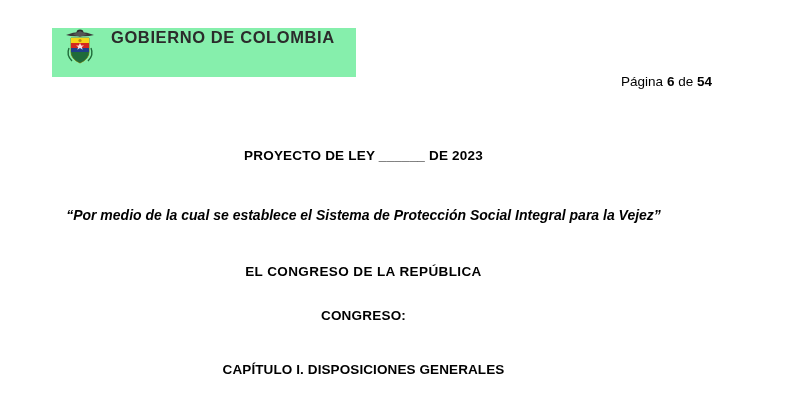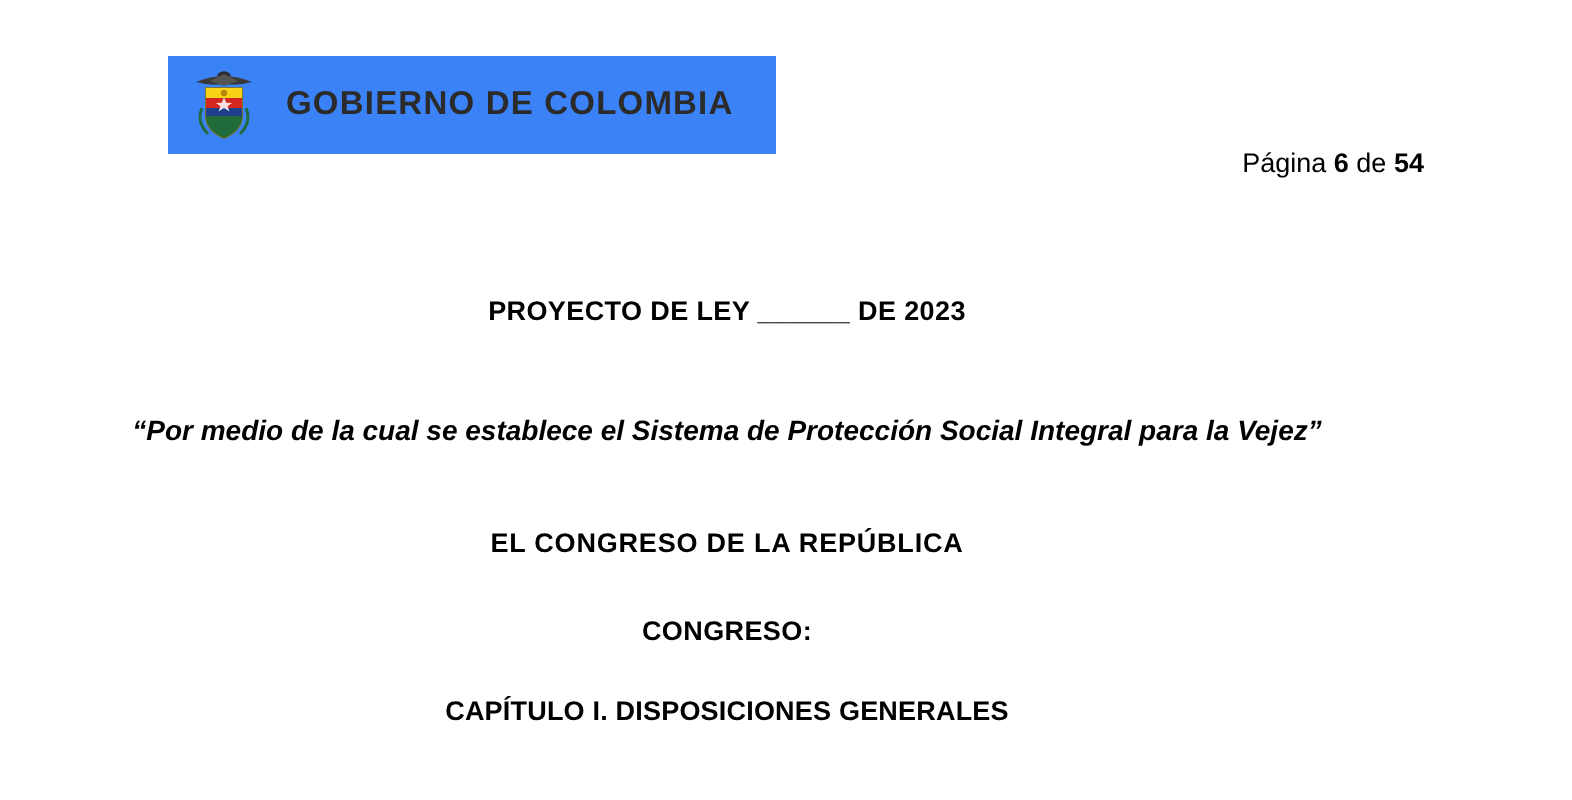--- a/index.html
+++ b/index.html
@@ -16,27 +16,27 @@
   }
   .page {
     position: relative;
     width: 786px;
     height: 400px;
   }
 
   
   .header-banner {
     position: absolute;
-    left: 84px;
+    left: 52px;
     top: 28px;
     width: 304px;
     height: 49px;
-    background: #3b82f6;
+    background: #86efac;
     display: flex;
-    align-items: center;
+    align-items: flex-start;
   }
   .crest {
     width: 34px;
     height: 38px;
     margin-left: 11px;
     margin-right: 14px;
     flex: 0 0 auto;
   }
   .gov-text {
     font-size: 16.5px;
@@ -64,21 +64,21 @@
     width: 727px;
     text-align: center;
     font-size: 13.5px;
     font-weight: bold;
     color: #000;
   }
   .line-title   { top: 148px; letter-spacing: 0.2px; }
   .line-quote   { top: 207px; font-style: italic; font-size: 14px; text-align: center; }
   .line-congress{ top: 264px; letter-spacing: 0.4px; text-align: center; }
   .line-decreta { top: 308px; letter-spacing: 0.2px; }
-  .line-chapter { top: 348px; letter-spacing: 0.1px; }
+  .line-chapter { top: 362px; letter-spacing: 0.1px; }
 </style>
 </head>
 <body>
 
 <div class="page">
 
   <div class="header-banner">
     <span class="crest">
       <svg width="34" height="38" viewBox="0 0 34 38" xmlns="http://www.w3.org/2000/svg">
 

